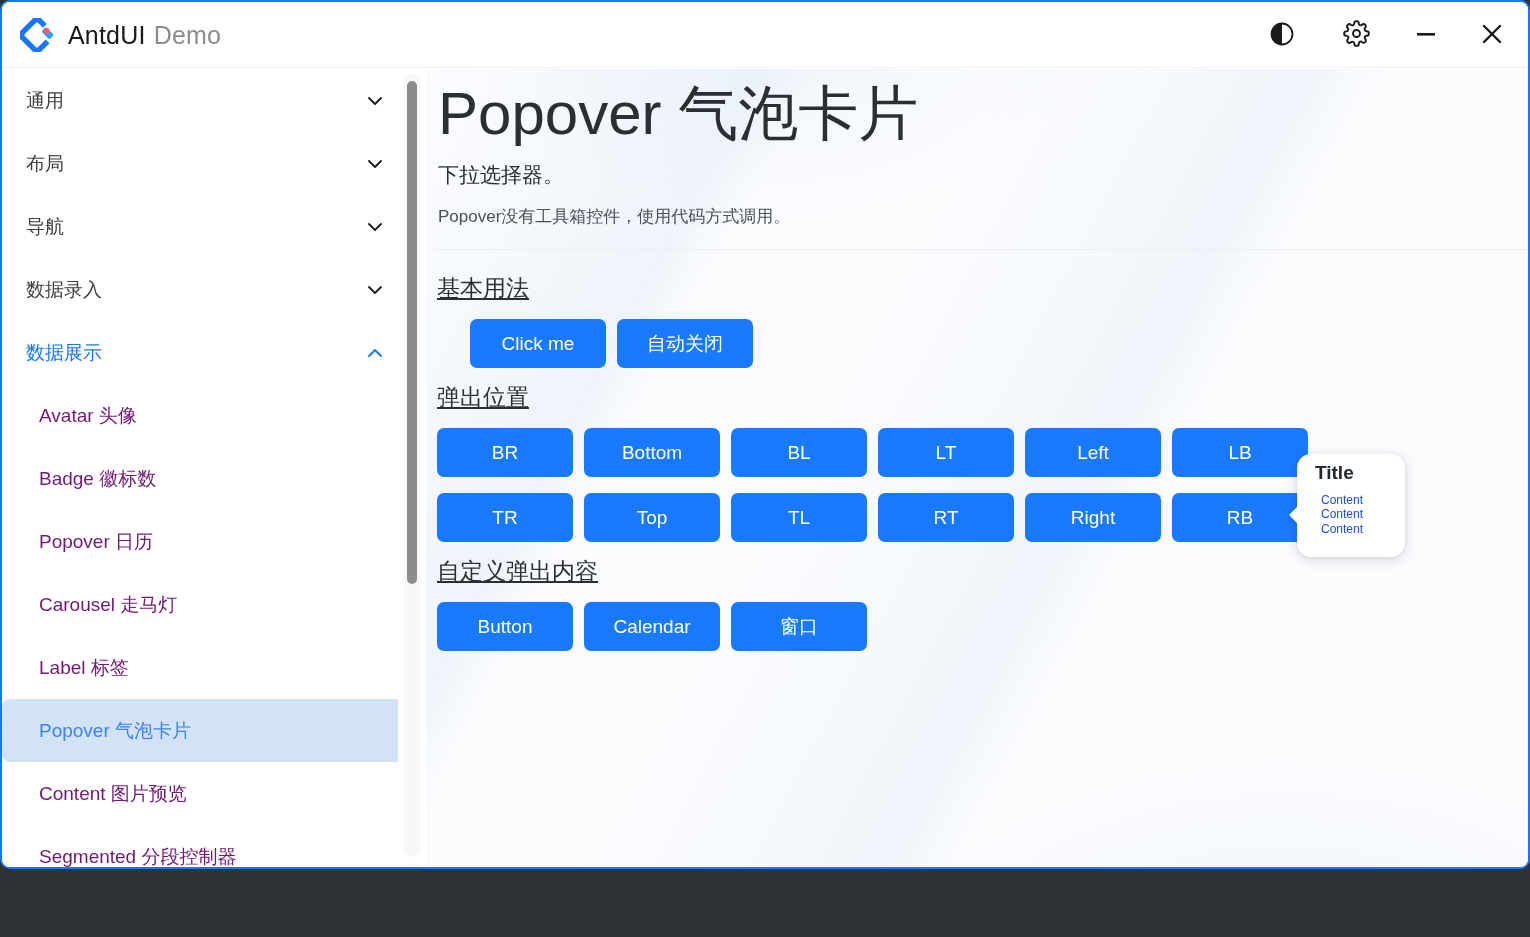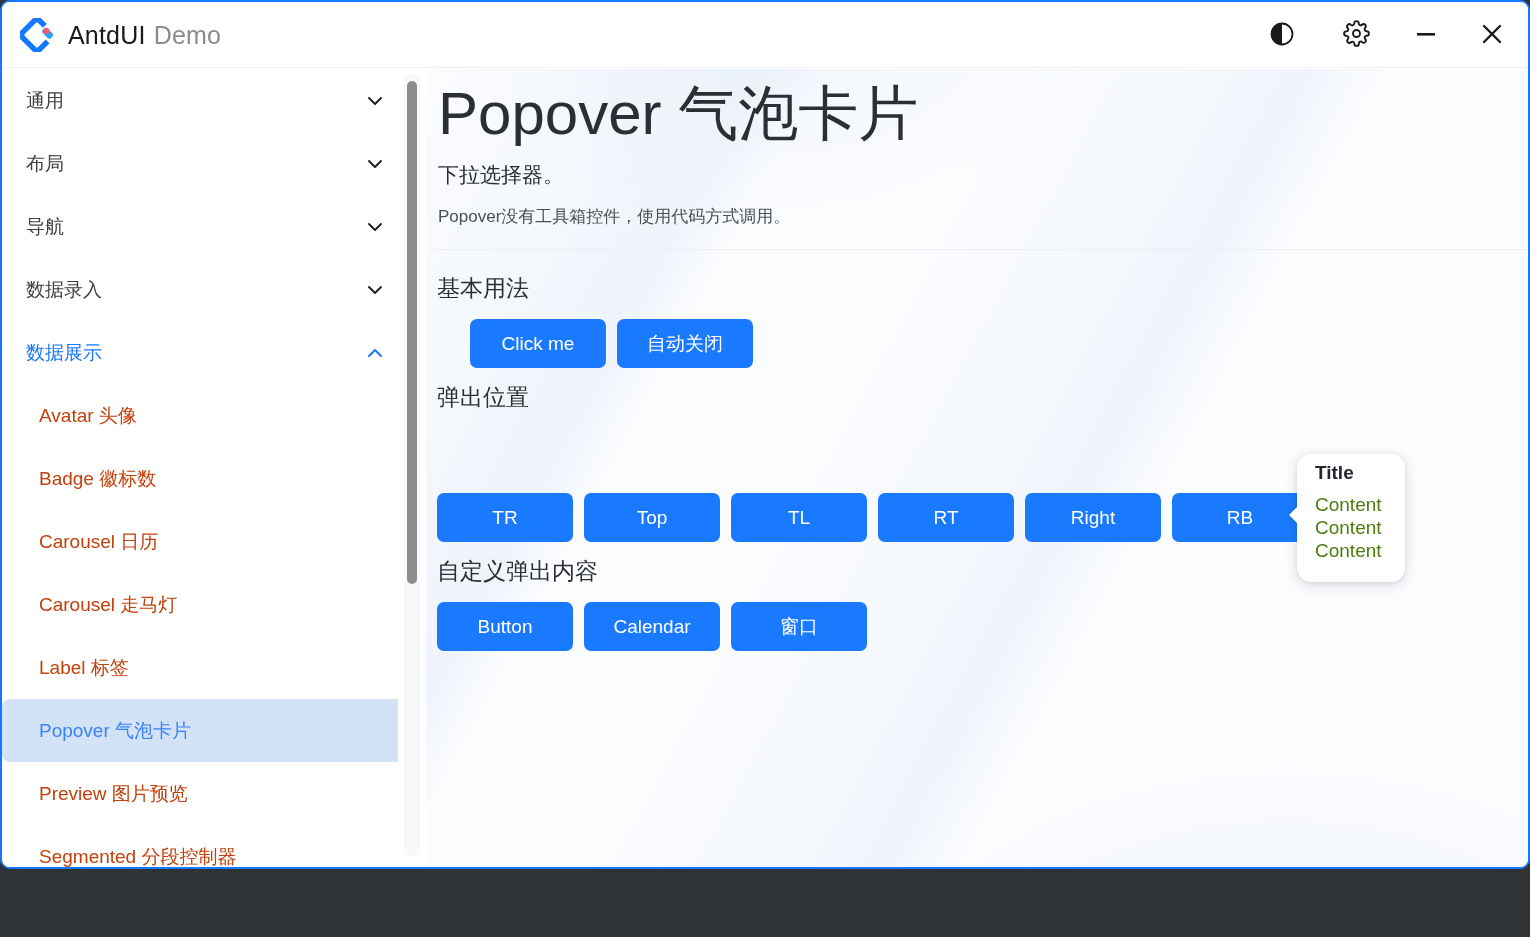--- a/index.html
+++ b/index.html
@@ -117,21 +117,21 @@
 
   .leaf {
     position: relative;
     height: 63px;
     display: flex;
     align-items: center;
     padding-left: 37px;
     box-sizing: border-box;
     cursor: pointer;
     font-size: 19px;
-    color: #c2410c;
+    color: #701a75;
     border-radius: 8px;
     width: 423px;
   }
   .leaf.active {
     background: #d3e3f7;
     color: #3b82f6;
   }
 
   #menu-scrollbar-track {
     position: absolute;
@@ -193,20 +193,21 @@
     height: 1px;
     background: #eceef1;
   }
 
   .section-title {
     position: absolute;
     left: 11px;
     font-size: 23px;
     color: #2b2f33;
     white-space: nowrap;
+    text-decoration: underline;
   }
   #sec-basic   { top: 204px; }
   #sec-place   { top: 313px; }
   #sec-custom  { top: 487px; }
 
   .btn-row {
     position: absolute;
     left: 11px;
     display: flex;
     gap: 11px;
@@ -256,23 +257,24 @@
     filter: drop-shadow(-2px 0 1px rgba(20,30,50,.06));
   }
   #popover-title {
     font-size: 19px;
     font-weight: bold;
     color: #23272e;
     margin-bottom: 8px;
     line-height: 1.2;
   }
   .popover-line {
-    font-size: 19px;
-    color: #4d7c0f;
+    font-size: 12px;
+    color: #1d4ed8;
     line-height: 1.22;
+    margin-left: 6px;
   }
 </style>
 </head>
 <body>
 
 <div id="app-window">
 
   <div id="titlebar">
 
     <div id="brand">
@@ -375,33 +377,33 @@
         </span>
       </div>
 
       <div class="leaf">
           <span>Avatar 头像</span>
         </div>
       <div class="leaf">
           <span>Badge 徽标数</span>
         </div>
       <div class="leaf">
-          <span>Carousel 日历</span>
+          <span>Popover 日历</span>
         </div>
       <div class="leaf">
           <span>Carousel 走马灯</span>
         </div>
       <div class="leaf">
           <span>Label 标签</span>
         </div>
       <div class="leaf active">
           <span>Popover 气泡卡片</span>
         </div>
       <div class="leaf">
-          <span>Preview 图片预览</span>
+          <span>Content 图片预览</span>
         </div>
       <div class="leaf">
           <span>Segmented 分段控制器</span>
         </div>
       <div class="leaf">
           <span>Table 表格</span>
         </div>
     </div>
 
     <div id="menu-scrollbar-track"></div>
@@ -415,20 +417,28 @@
     <div id="page-desc">Popover没有工具箱控件，使用代码方式调用。</div>
     <div id="head-divider"></div>
 
     <div class="section-title" id="sec-basic">基本用法</div>
     <div class="btn-row" id="row-basic">
       <button class="abtn">Click me</button>
       <button class="abtn">自动关闭</button>
     </div>
 
     <div class="section-title" id="sec-place">弹出位置</div>
+    <div class="btn-row" id="row-place1">
+      <button class="abtn">BR</button>
+      <button class="abtn">Bottom</button>
+      <button class="abtn">BL</button>
+      <button class="abtn">LT</button>
+      <button class="abtn">Left</button>
+      <button class="abtn">LB</button>
+    </div>
     <div class="btn-row" id="row-place2">
       <button class="abtn">TR</button>
       <button class="abtn">Top</button>
       <button class="abtn">TL</button>
       <button class="abtn">RT</button>
       <button class="abtn">Right</button>
       <button class="abtn">RB</button>
     </div>
 
     <div class="section-title" id="sec-custom">自定义弹出内容</div>

